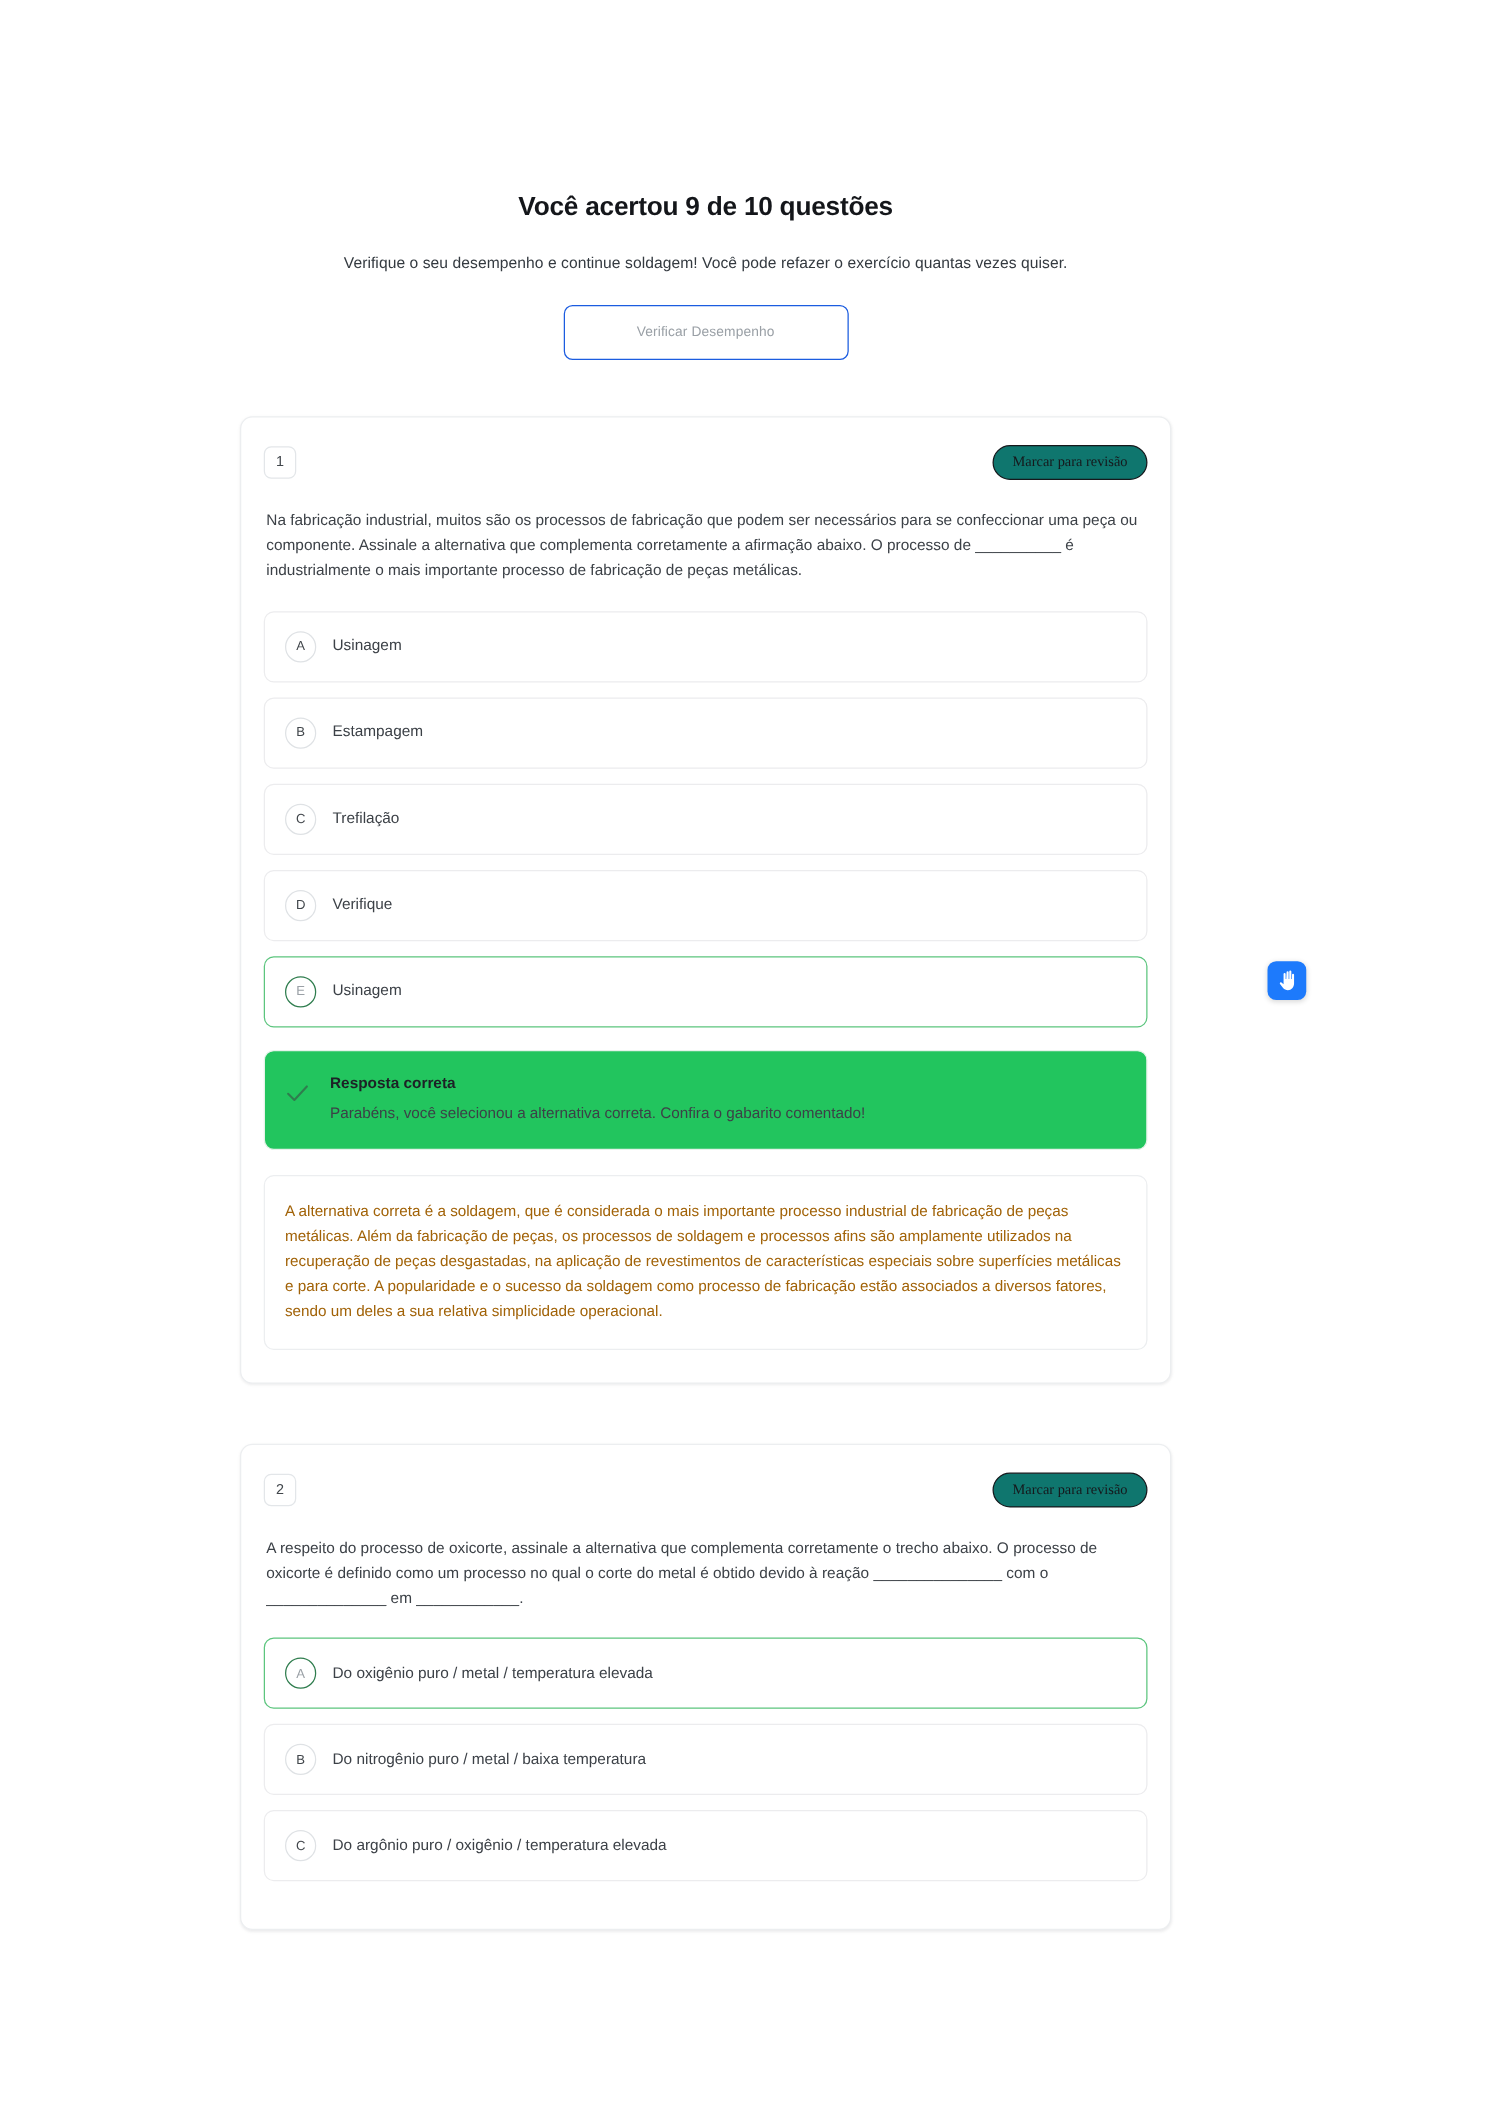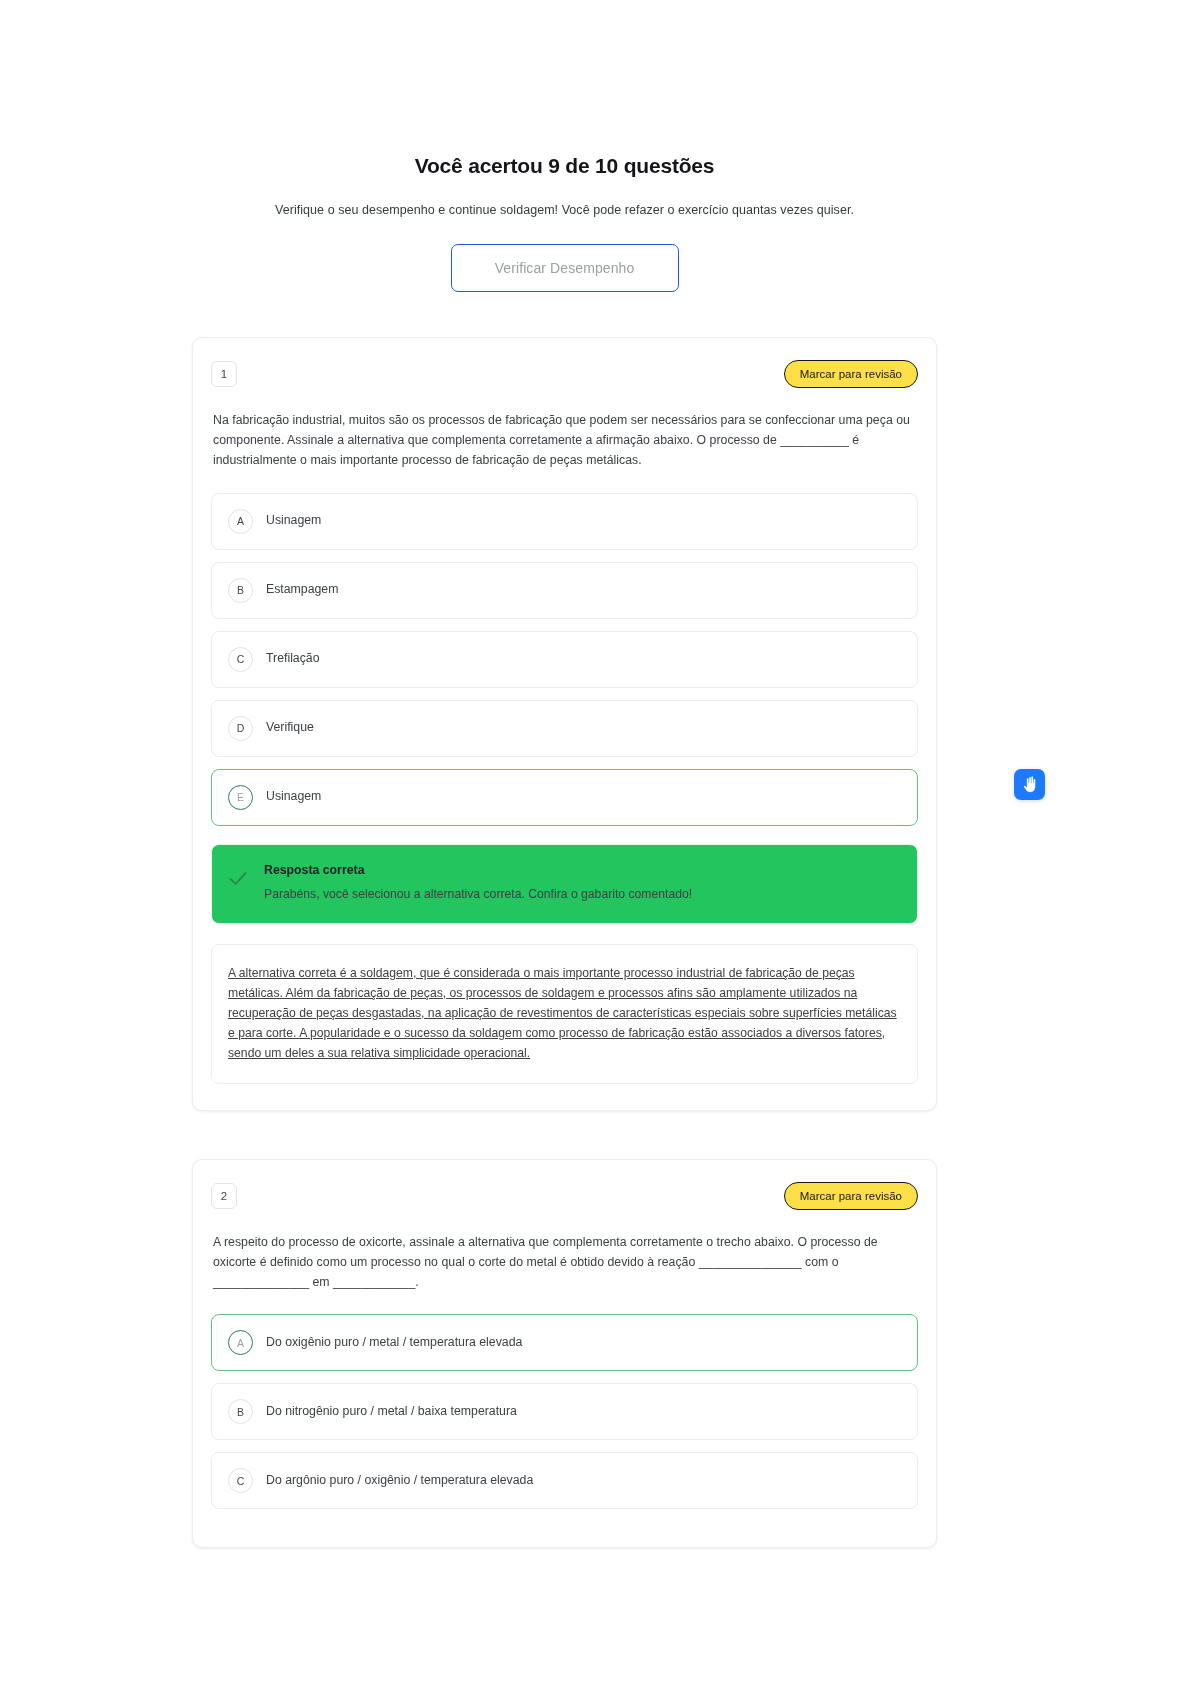--- a/index.html
+++ b/index.html
@@ -42,21 +42,21 @@
     margin: 0 0 24px 0;
     line-height: 1.5;
     letter-spacing: 0.05px;
   }
   .perf-btn {
     display: inline-block;
     border: 1.6px solid #1b5ce0;
     border-radius: 7px;
     background: #ffffff;
     color: #9aa0a6;
-    font-size: 14px;
+    font-size: 11px;
     padding: 15px 38px;
     cursor: pointer;
     letter-spacing: 0.1px;
     font-family: "Liberation Sans", sans-serif;
     min-width: 228px;
   }
 
   
   .card {
     width: 745px;
@@ -85,26 +85,26 @@
     display: flex;
     align-items: center;
     justify-content: center;
     font-size: 11.5px;
     color: #41464b;
     background: #fff;
   }
   .review-btn {
     border: 1.6px solid #16181c;
     border-radius: 20px;
-    background: #fde047;
+    background: #0f766e;
     color: #16181c;
     font-size: 11.5px;
     padding: 7px 15px;
     cursor: pointer;
-    font-family: Liberation Sans, sans-serif;
+    font-family: Liberation Serif, serif;
     white-space: nowrap;
   }
 
   .q-text {
     font-size: 12.3px;
     line-height: 1.64;
     color: #3c4147;
     margin: 0 0 22px 0;
     padding: 0 2px;
     letter-spacing: 0.02px;
@@ -189,24 +189,23 @@
     margin-top: 20px;
   }
   .gabarito-title {
     font-size: 12.3px;
     font-weight: 700;
     color: #1d2126;
     margin: 0 0 8px 0;
   }
   .gabarito-text {
     font-size: 12.2px;
-    color: #404040;
+    color: #a16207;
     line-height: 1.64;
     margin: 0;
-    text-decoration: underline;
   }
 
   
   .float-widget {
     position: absolute;
     left: 1014px;
     top: 769px;
     width: 31px;
     height: 31px;
     border-radius: 7px;

